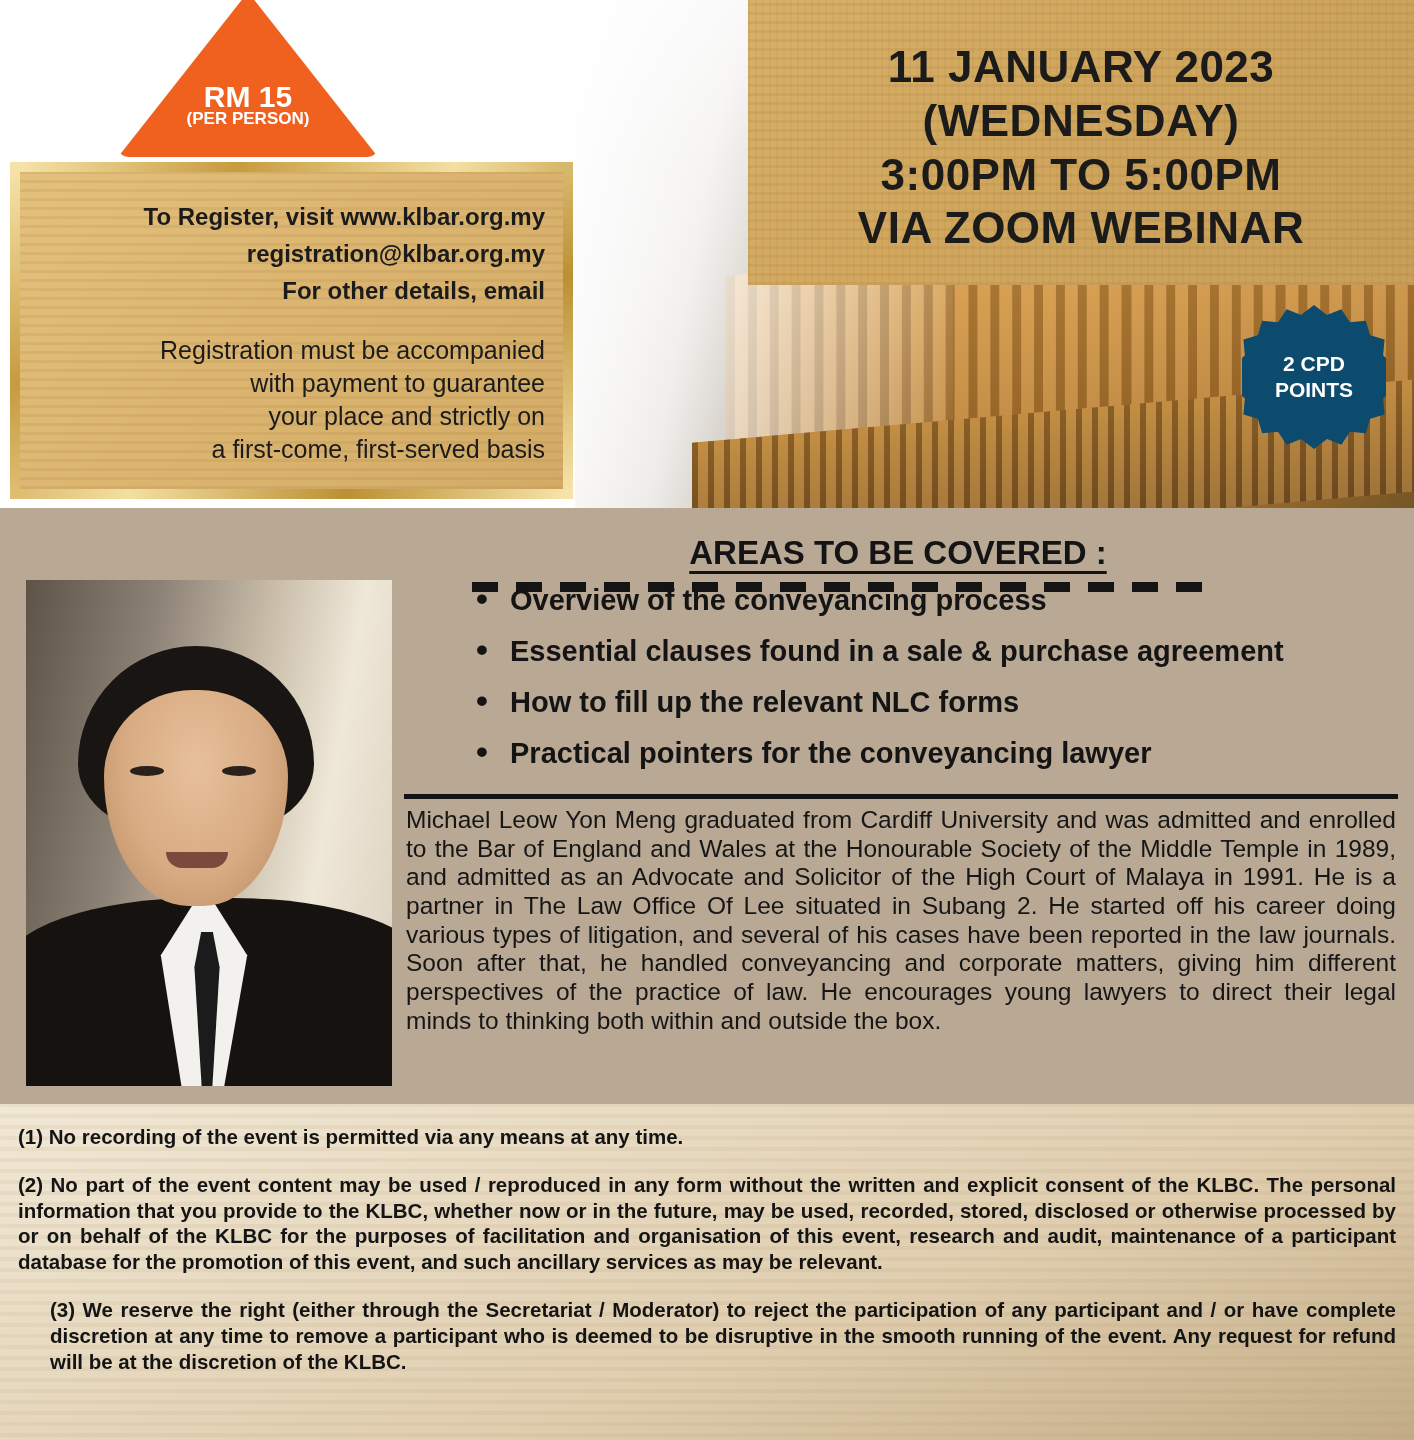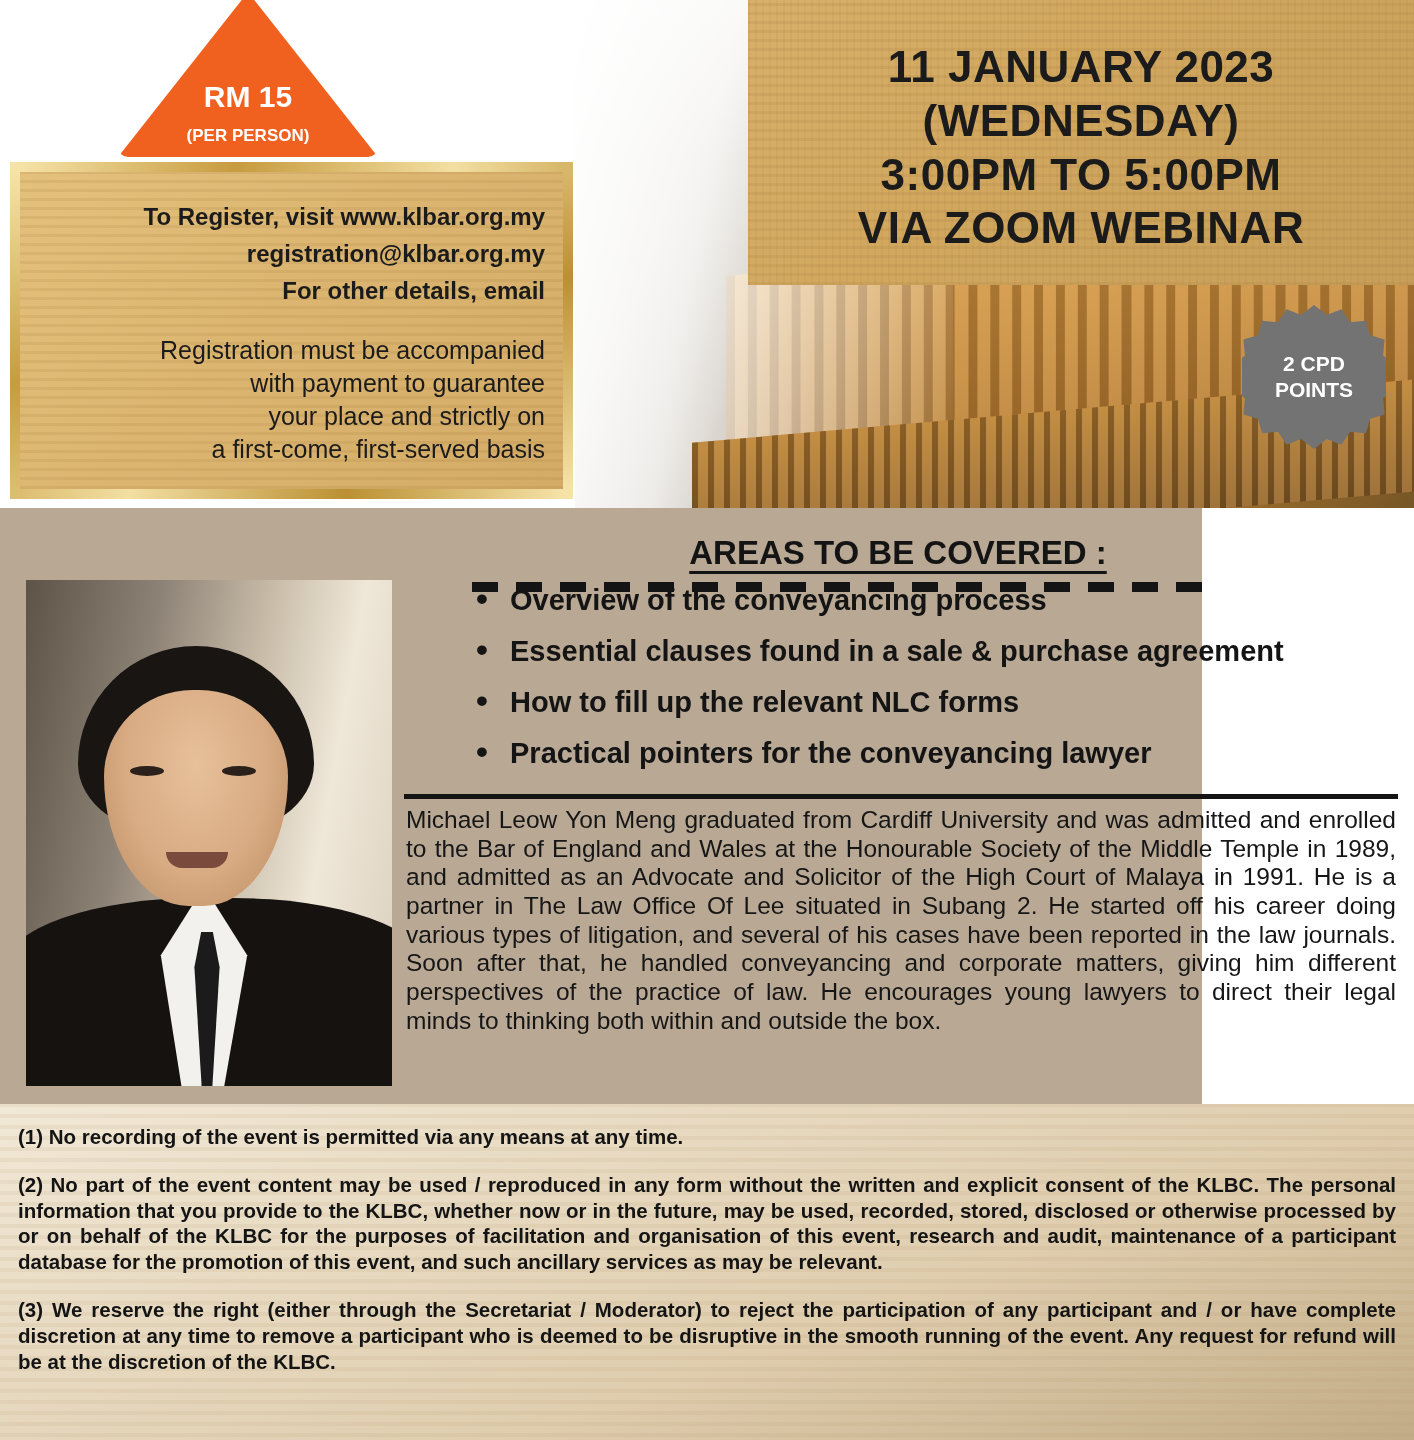--- a/index.html
+++ b/index.html
@@ -105,21 +105,21 @@
     white-space: nowrap;
   }
 
   
   .cpd-badge {
     position: absolute;
     left: 1242px;
     top: 305px;
     width: 144px;
     height: 144px;
-    background: #737373;
+    background: #0c4a6e;
     color: #ffffff;
     display: flex;
     flex-direction: column;
     align-items: center;
     justify-content: center;
     font-weight: bold;
     font-size: 21px;
     line-height: 1.25;
     text-align: center;
     clip-path: polygon(
@@ -147,21 +147,21 @@
     left: 0; right: 0;
     top: 88px;
     text-align: center;
     color: #ffffff;
     font-weight: bold;
     font-size: 30px;
   }
   .price-triangle .price-sub {
     position: absolute;
     left: 0; right: 0;
-    top: 134px;
+    top: 117px;
     text-align: center;
     color: #ffffff;
     font-weight: bold;
     font-size: 17px;
   }
 
   
   .register-box {
     position: absolute;
     left: 10px;
@@ -189,21 +189,21 @@
     font-size: 25px;
     font-weight: normal;
     line-height: 1.32;
   }
 
   
   .middle-section {
     position: absolute;
     left: 0;
     top: 508px;
-    width: 1202px;
+    width: 1414px;
     height: 596px;
     background: #b8a894;
   }
 
   .speaker-photo {
     position: absolute;
     left: 26px;
     top: 72px;
     width: 366px;
     height: 506px;
@@ -350,21 +350,21 @@
   }
   .terms-p {
     color: #141414;
     font-weight: bold;
     font-size: 20.5px;
     line-height: 1.26;
     text-align: justify;
     text-justify: inter-word;
     margin: 0 0 22px 0;
   }
-  .terms-p:last-child { margin-bottom: 0; }
+  .terms-p:last-child { margin-bottom: 0; margin-left: 32px; }
 </style>
 </head>
 <body>
 
 <div class="poster">
 
   <div class="top-section">
 
     <div class="building-photo">
       <div class="photo-haze"></div>

